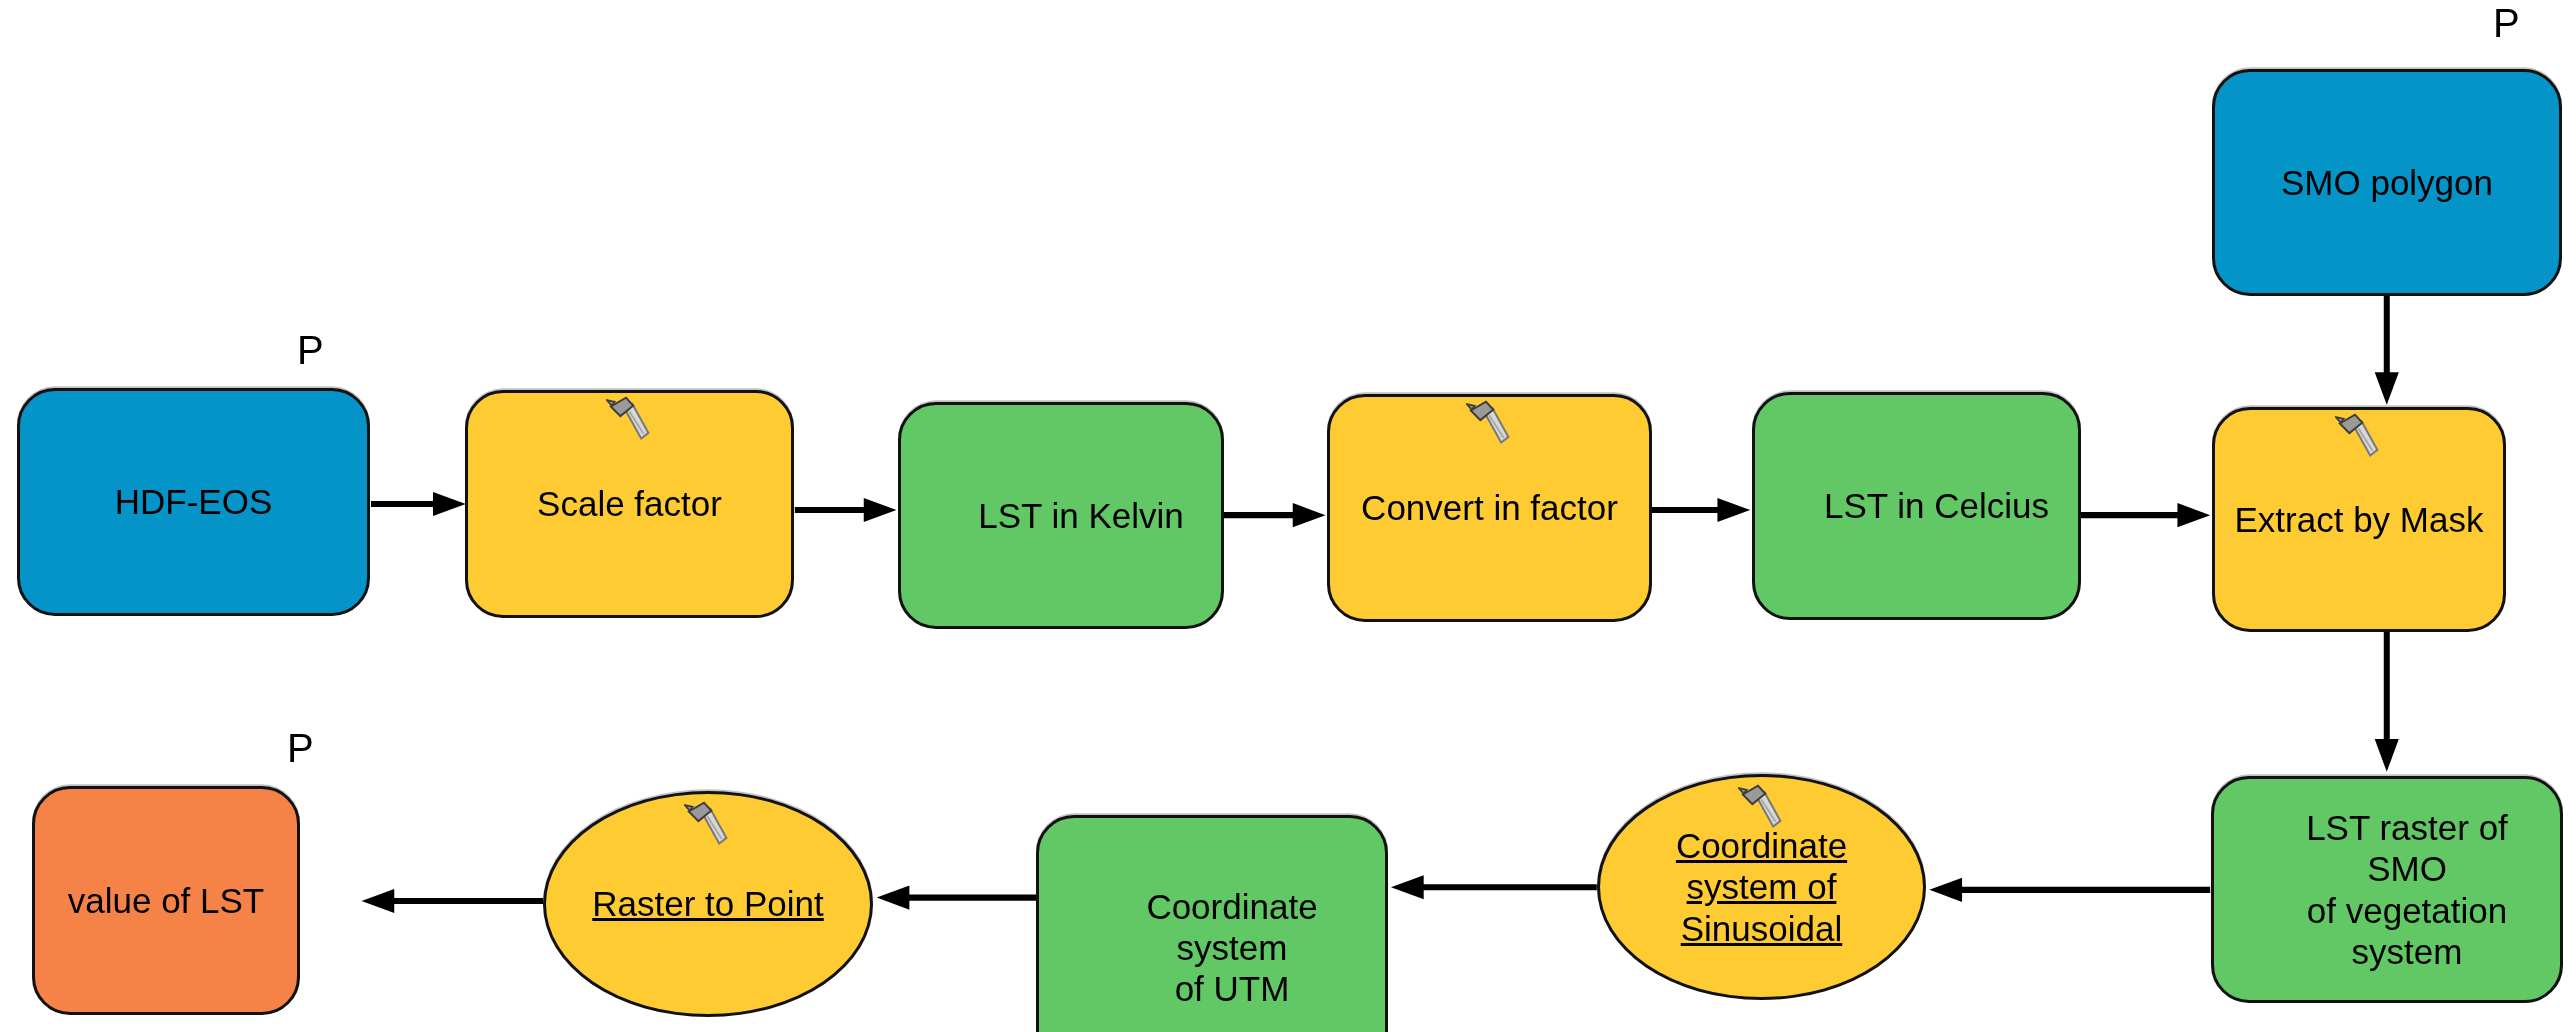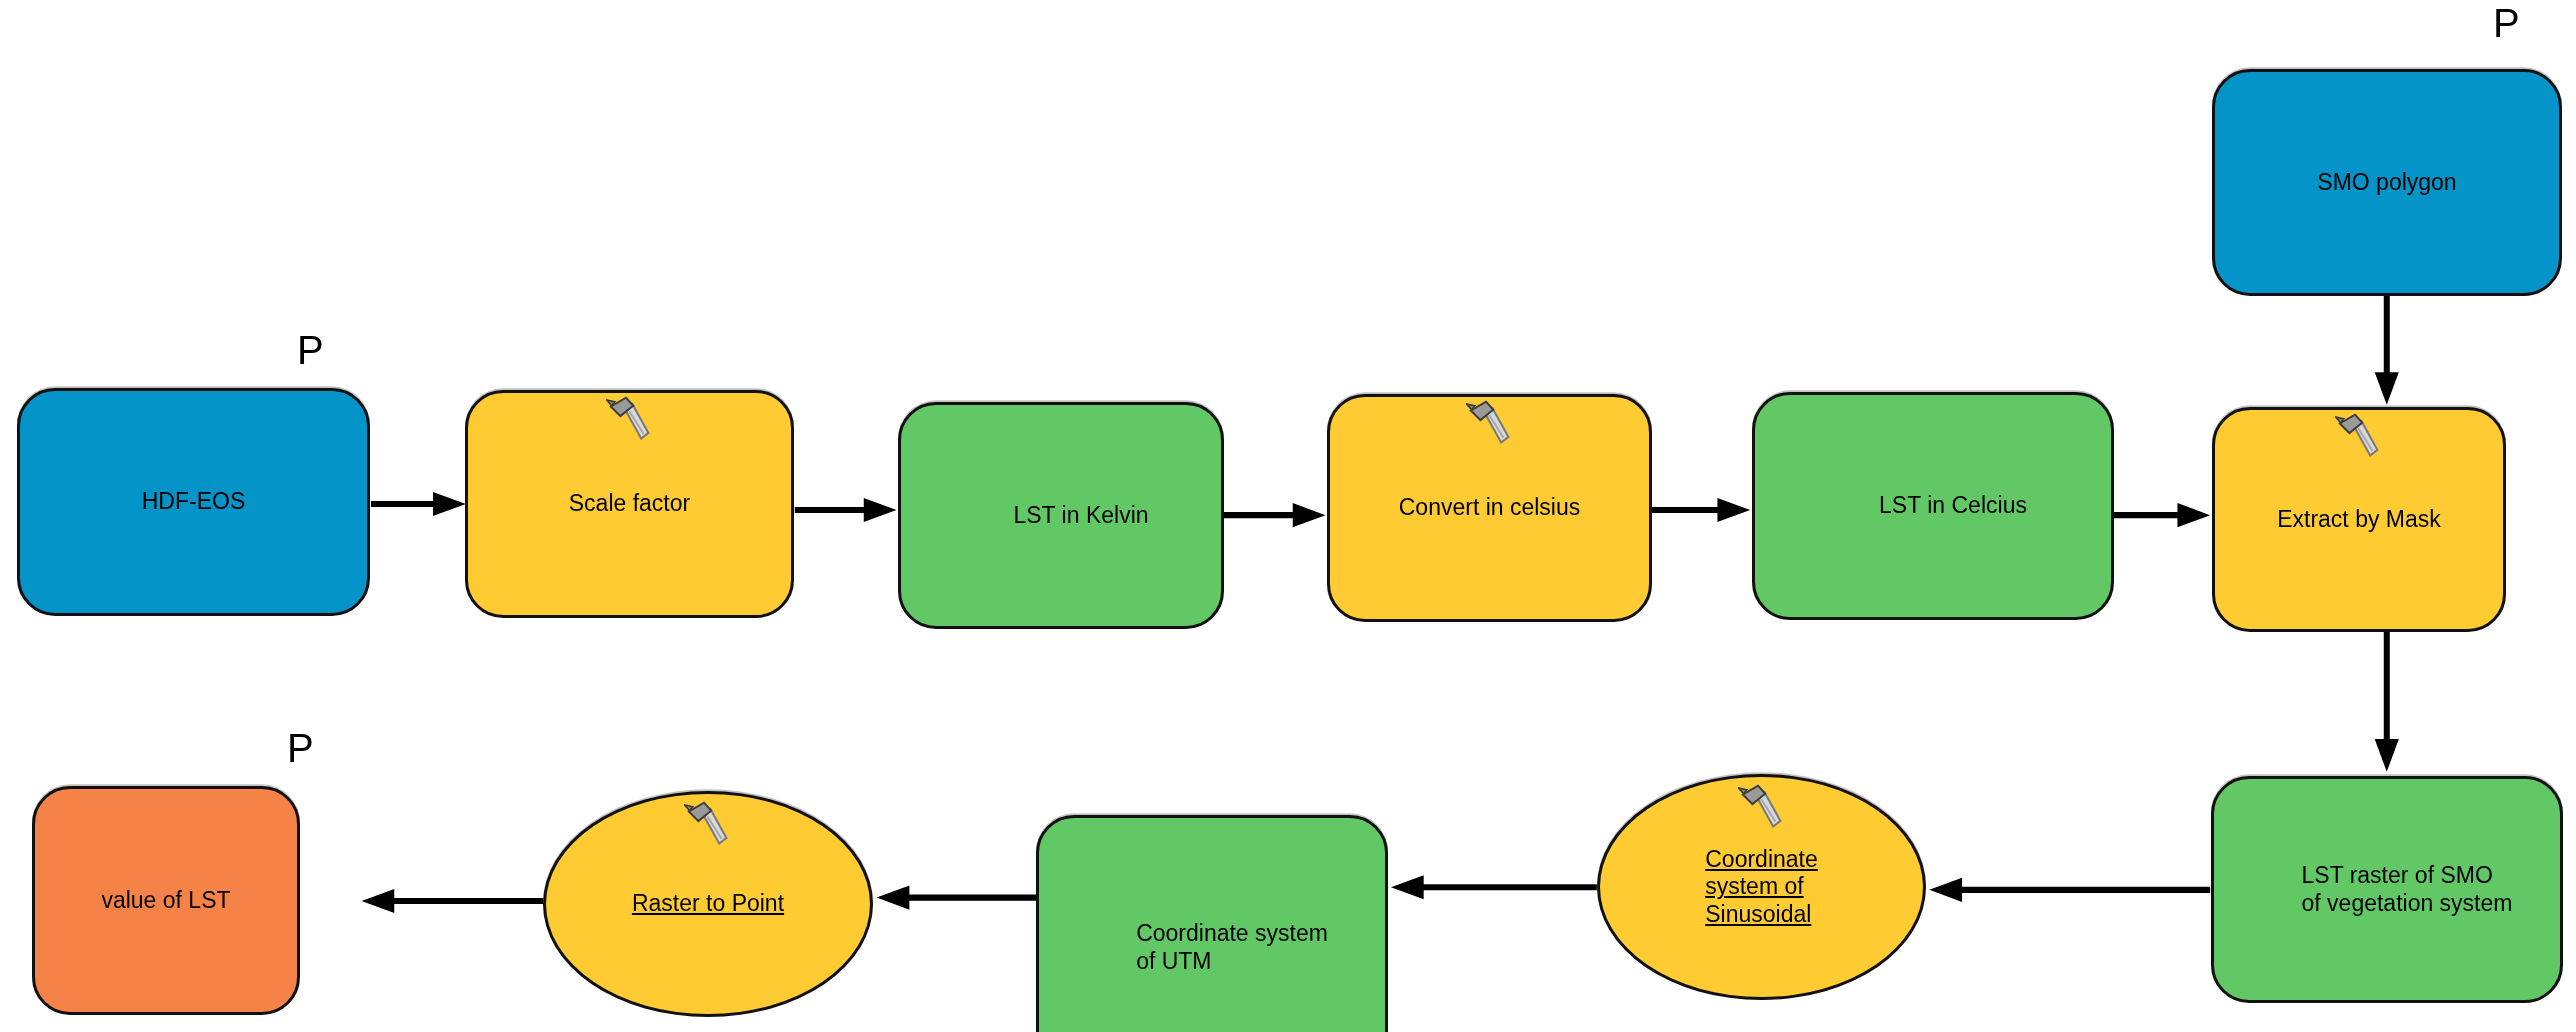--- a/index.html
+++ b/index.html
@@ -17,23 +17,23 @@
     width: 2576px; height: 1032px;
     pointer-events: none;
   }
   .node {
     position: absolute;
     box-sizing: border-box;
     border: 3.4px solid #111111;
     display: flex;
     align-items: center;
     justify-content: center;
-    text-align: left;
+    text-align: center;
     color: #000000;
-    font-size: 23px;
+    font-size: 35px;
     line-height: 1.18;
     box-shadow: 0 -1.7px 0 rgba(120,120,120,0.45);
   }
   .rect    { border-radius: 38px; }
   .ellipse { border-radius: 50%; text-decoration: underline; }
   .blue    { background: #0594C8; }
   .yellow  { background: #FECB32; }
   .green   { background: #62C765; padding-left: 40px; }
   .orange  { background: #F58347; }
   .label {
@@ -121,24 +121,24 @@
     <span class="label">LST in Kelvin</span>
   </div>
 
   <div class="node rect yellow" style="left:1327px; top:394px; width:325px; height:228px;">
     <svg class="hammer" viewBox="0 0 60 66" xmlns="http://www.w3.org/2000/svg">
       <polygon points="24,17 33,10 53,46 44,53" fill="#d8d8d8" stroke="#787878" stroke-width="2.5"></polygon>
       <line x1="29" y1="19" x2="47" y2="47" stroke="#a8a8a8" stroke-width="2.5"></line>
       <polygon points="6,13 25,2 34,12 18,25" fill="#9a9a9a" stroke="#3c3c3c" stroke-width="2.5"></polygon>
       <polygon points="7,12 1,5 11,7" fill="#8b8b8b" stroke="#3c3c3c" stroke-width="2"></polygon>
     </svg>
-    <span class="label">Convert in celsius</span>
+    <span class="label">Convert in factor</span>
   </div>
 
-  <div class="node rect green" style="left:1752px; top:392px; width:362px; height:228px;">
+  <div class="node rect green" style="left:1752px; top:392px; width:329px; height:228px;">
     <span class="label">LST in Celcius</span>
   </div>
 
   <div class="node rect yellow" style="left:2212px; top:407px; width:294px; height:225px;">
     <svg class="hammer" viewBox="0 0 60 66" xmlns="http://www.w3.org/2000/svg">
       <polygon points="24,17 33,10 53,46 44,53" fill="#d8d8d8" stroke="#787878" stroke-width="2.5"></polygon>
       <line x1="29" y1="19" x2="47" y2="47" stroke="#a8a8a8" stroke-width="2.5"></line>
       <polygon points="6,13 25,2 34,12 18,25" fill="#9a9a9a" stroke="#3c3c3c" stroke-width="2.5"></polygon>
       <polygon points="7,12 1,5 11,7" fill="#8b8b8b" stroke="#3c3c3c" stroke-width="2"></polygon>
     </svg>

